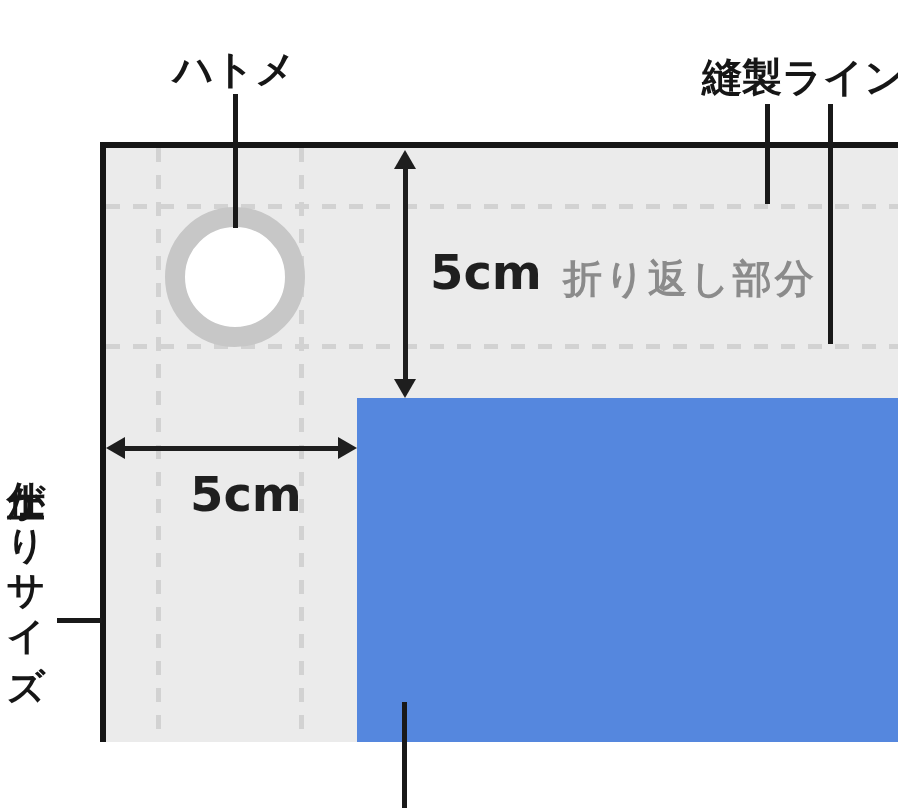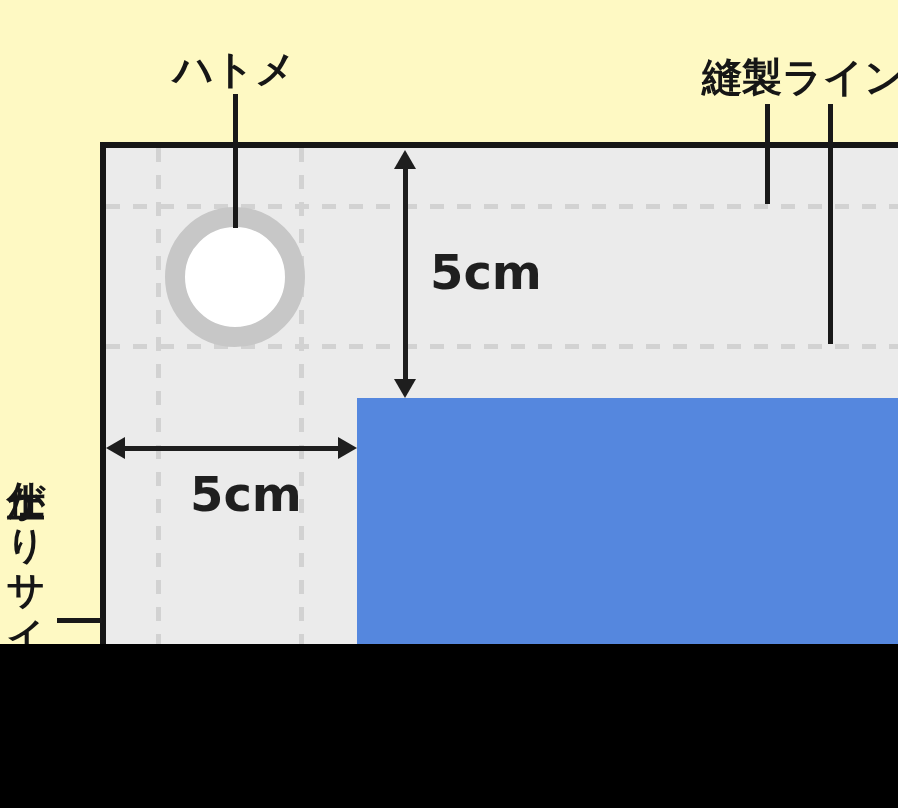--- a/index.html
+++ b/index.html
@@ -1,21 +1,21 @@
 <!DOCTYPE html>
 <html><head>
 <meta charset="utf-8">
 <style>
   html, body { margin: 0; padding: 0; background: #000; }
   * { box-sizing: border-box; }
   .stage {
     position: relative;
     width: 898px;
-    height: 644px;
-    background: #fef9c3;
+    height: 808px;
+    background: #ffffff;
     overflow: hidden;
     font-family: "DejaVu Sans", "Liberation Sans", sans-serif;
   }
   
   .banner {
     position: absolute;
     left: 100px; top: 142px;
     width: 798px; height: 600px;
     background: #ebebeb;
     border-left: 6px solid #161616;
@@ -92,20 +92,21 @@
 
   <div class="lbl lbl-dark" style="left:702px; top:50px">縫製ライン</div>
   <div class="leader-v" style="left:765px; top:104px; height:100px"></div>
   <div class="leader-v" style="left:828px; top:104px; height:240px"></div>
 
   <div class="arrow-head head-up" style="left:394px; top:150px"></div>
   <div class="arrow-line-v" style="left:403px; top:166px; height:216px"></div>
   <div class="arrow-head head-down" style="left:394px; top:379px"></div>
 
   <div class="lbl lbl-size" style="left:430px; top:244px">5cm</div>
+  <div class="lbl lbl-muted" style="left:563px; top:252px">折り返し部分</div>
 
   <div class="arrow-head head-left" style="left:106px; top:437px"></div>
   <div class="arrow-line-h" style="left:123px; top:446px; width:218px"></div>
   <div class="arrow-head head-right" style="left:338px; top:437px"></div>
 
   <div class="lbl lbl-size" style="left:190px; top:466px">5cm</div>
 
   <div class="lbl lbl-dark lbl-vertical" style="left:0px; top:452px">仕上がりサイズ</div>
   <div class="leader-h" style="left:57px; top:618px; width:45px"></div>
 

